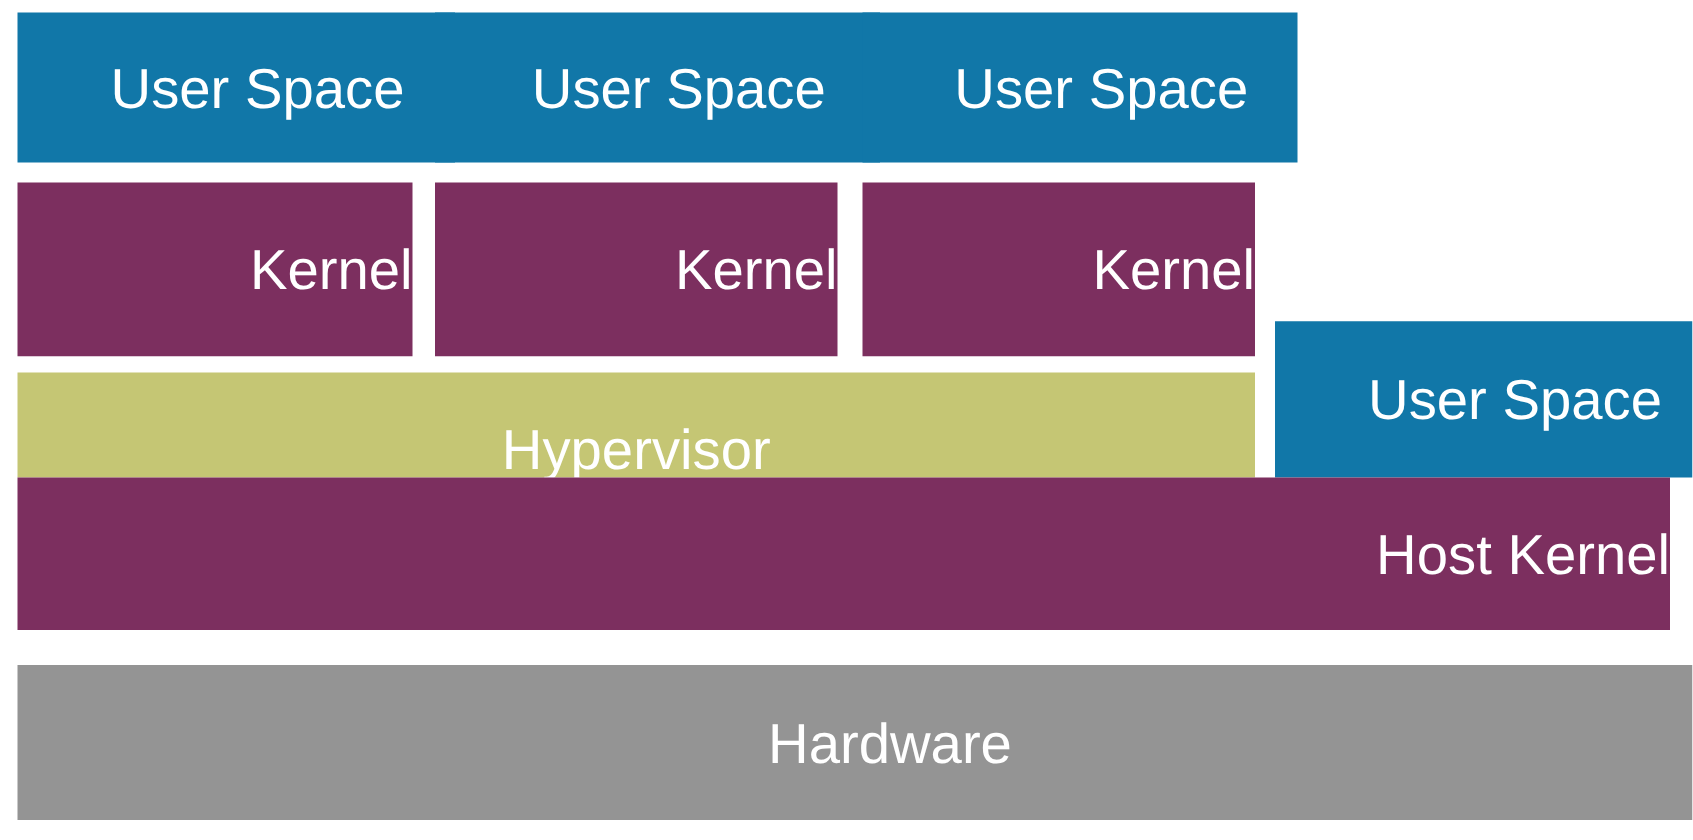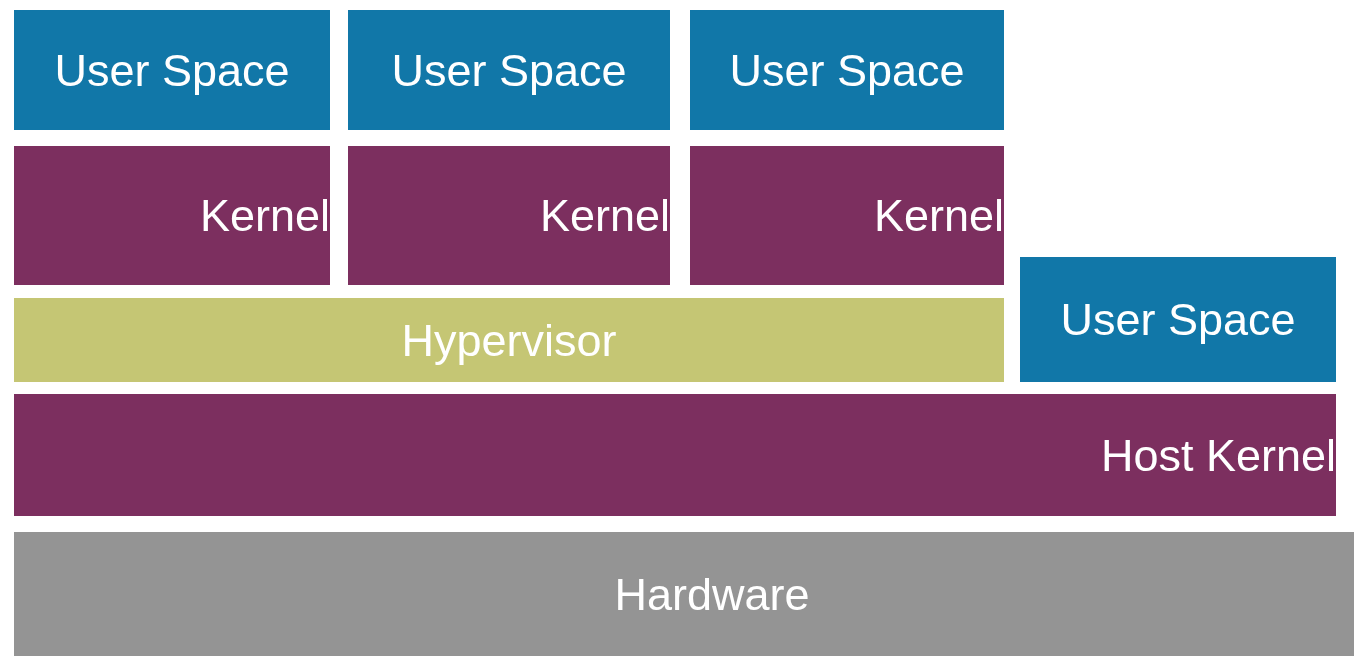--- a/index.html
+++ b/index.html
@@ -21,41 +21,41 @@
     align-items: center;
     justify-content: center;
     color: var(--color-label_text, #ffffff);
     font-size: 45px;
     line-height: 1;
     white-space: nowrap;
   }
   .block span {
     display: block;
   }
-  .user-space { background: var(--color-user_space, #1177a8); }
+  .user-space { background: var(--color-user_space, #1177a8); padding-left: 34px; }
   .kernel     { background: var(--color-kernel, #7c2f5f); justify-content: flex-end; }
-  .hypervisor { background: var(--color-hypervisor, #c5c674); }
+  .hypervisor { background: var(--color-hypervisor, #c5c674); align-items: flex-end; }
   .hardware   { background: var(--color-hardware, #949494); }
 
   
   #us1 { left: 14px;  top: 10px; width: 316px; height: 120px; }
   #us2 { left: 348px; top: 10px; width: 322px; height: 120px; }
   #us3 { left: 690px; top: 10px; width: 314px; height: 120px; }
 
   
   #k1 { left: 14px;  top: 146px; width: 316px; height: 139px; }
   #k2 { left: 348px; top: 146px; width: 322px; height: 139px; }
   #k3 { left: 690px; top: 146px; width: 314px; height: 139px; }
 
   
   #hyp    { left: 14px;   top: 298px; width: 990px; height: 84px; }
   #hostus { left: 1020px; top: 257px; width: 316px; height: 125px; }
 
   
-  #hostk { left: 14px; top: 394px; width: 1322px; height: 122px; }
+  #hostk { left: 14px; top: 382px; width: 1322px; height: 122px; }
   #hw    { left: 14px; top: 532px; width: 1322px; height: 124px; padding-left: 37px; }
 </style>
 </head>
 <body>
 
 <div class="canvas">
 
   <div id="us1" class="block user-space">
     <span>User Space</span>
   </div>

